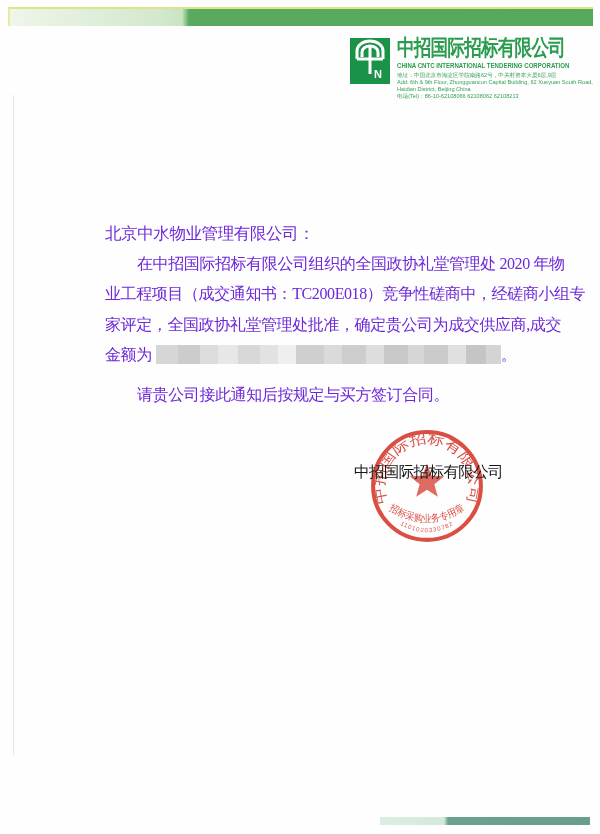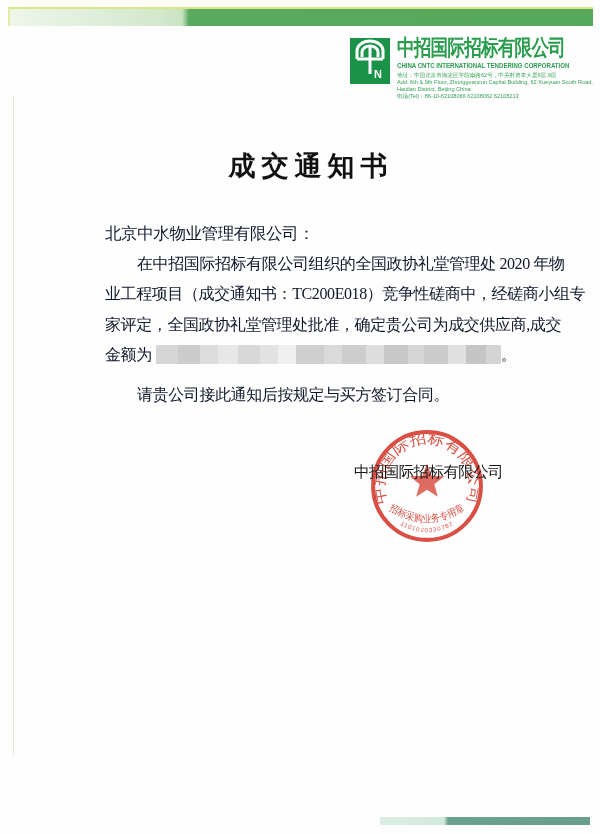--- a/index.html
+++ b/index.html
@@ -39,21 +39,21 @@
     font-size:5.6px;color:#35a057;line-height:7px;white-space:nowrap;
   }
   .lh-small.first{margin-top:2px;}
   
   .doc-title{
     position:absolute;top:148px;left:0;width:600px;text-align:center;text-indent:22px;
     font-size:27px;font-weight:600;letter-spacing:6px;color:#111;
   }
   
   .body-block{position:absolute;left:105px;top:219px;width:478px;}
-  .bline{font-size:16px;letter-spacing:-0.4px;line-height:30.2px;white-space:nowrap;color:#0f172a;}
+  .bline{font-size:16px;letter-spacing:-0.4px;line-height:30.2px;white-space:nowrap;color:#6d28d9;}
   .recipient{font-size:16.5px;}
   .indent{padding-left:32px;}
   .gap-sm{}
   .amount-line{display:flex;align-items:center;}
   .redacted{
     display:inline-block;width:345px;height:19px;margin-left:4px;vertical-align:middle;
     background:linear-gradient(90deg,
       #d6d6d6 0 22px,#cccccc 22px 44px,#dcdcdc 44px 62px,#e7e7e7 62px 82px,
       #d8d8d8 82px 104px,#e2e2e2 104px 122px,#efefef 122px 140px,#cfcfcf 140px 168px,
       #dadada 168px 186px,#cdcdcd 186px 210px,#dddddd 210px 228px,#c8c8c8 228px 252px,
@@ -95,21 +95,20 @@
     <div class="lh-text">
       <div class="company-cn">中招国际招标有限公司</div>
       <div class="company-en">CHINA CNTC INTERNATIONAL TENDERING CORPORATION</div>
       <div class="lh-small first">地址：中国北京市海淀区学院南路62号，中关村资本大厦6层,9层</div>
       <div class="lh-small">Add: 6th &amp; 9th Floor, Zhongguancun Capital Building, 62 Xueyuan South Road,</div>
       <div class="lh-small">Haidian District, Beijing China</div>
       <div class="lh-small">电话(Tel)：86-10-62108066  62108062  62108213</div>
     </div>
   </div>
 
-  <div class="doc-title">成交通知书</div>
 
   <div class="body-block">
     <div class="bline recipient">北京中水物业管理有限公司：</div>
     <div class="bline indent gap-sm">在中招国际招标有限公司组织的全国政协礼堂管理处 2020 年物</div>
     <div class="bline">业工程项目（成交通知书：TC200E018）竞争性磋商中，经磋商小组专</div>
     <div class="bline">家评定，全国政协礼堂管理处批准，确定贵公司为成交供应商,成交</div>
     <div class="bline amount-line">
       <span>金额为</span>
       <span class="redacted"></span>
       <span>。</span>

